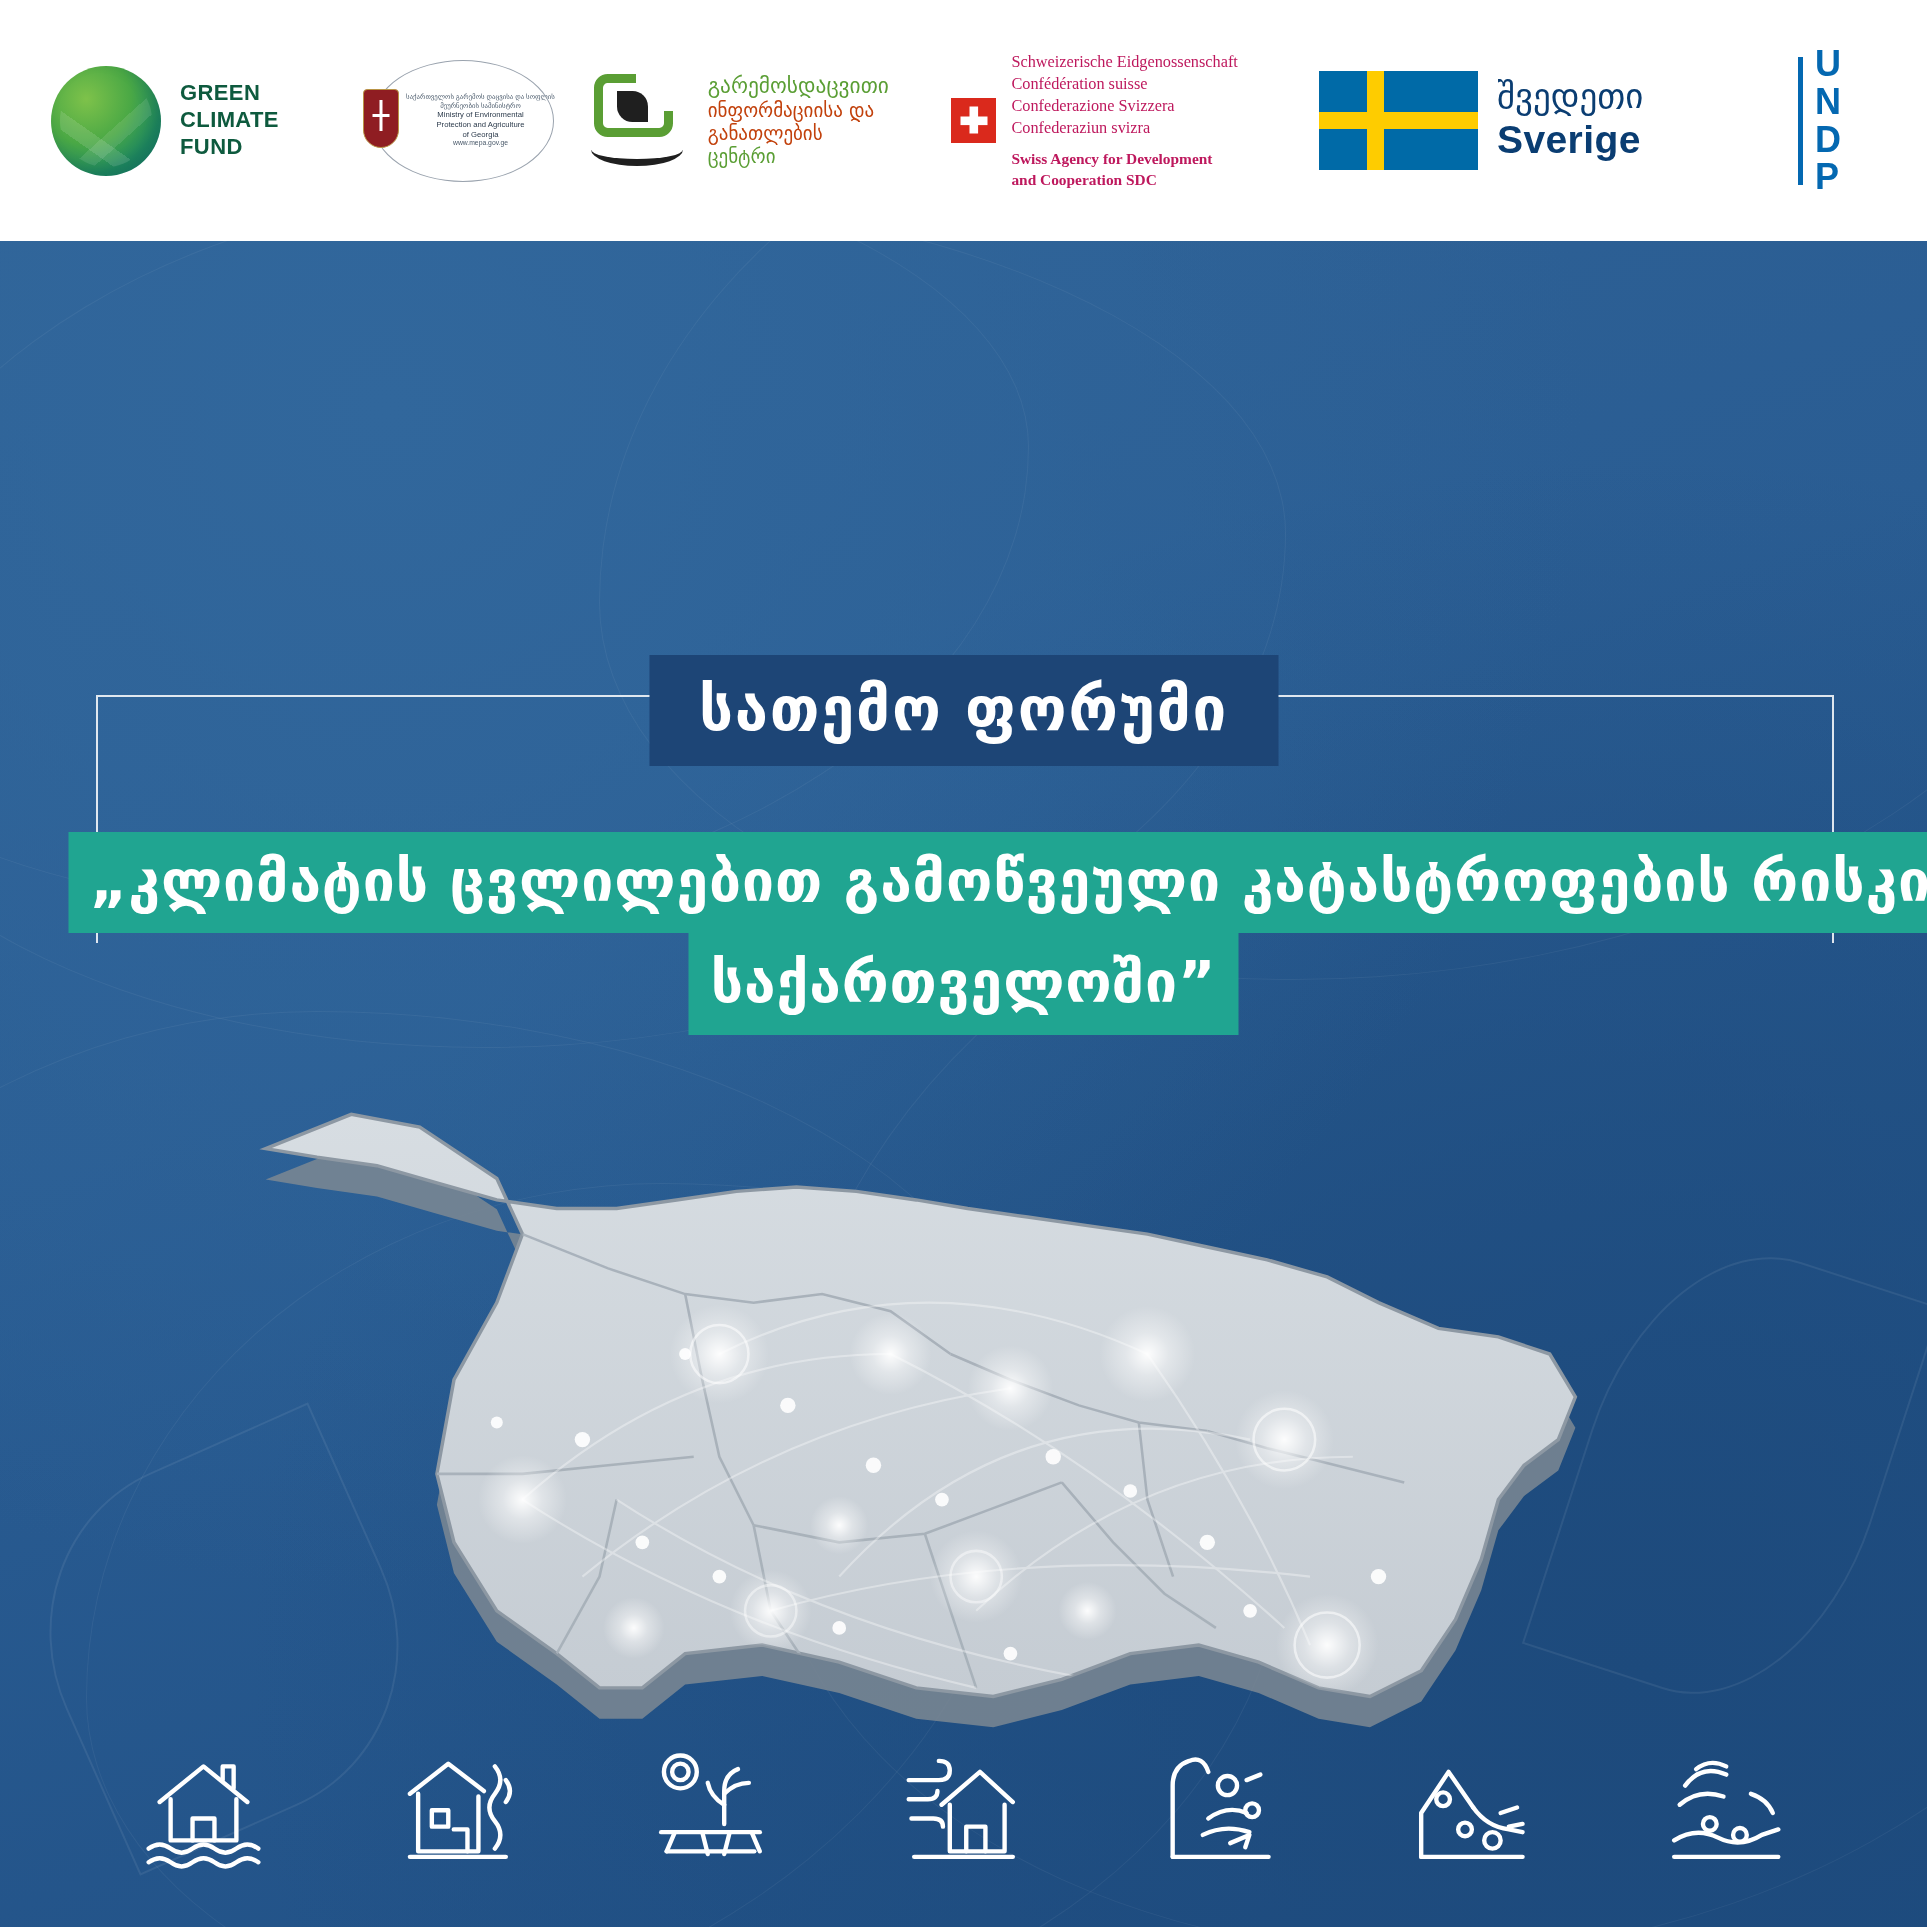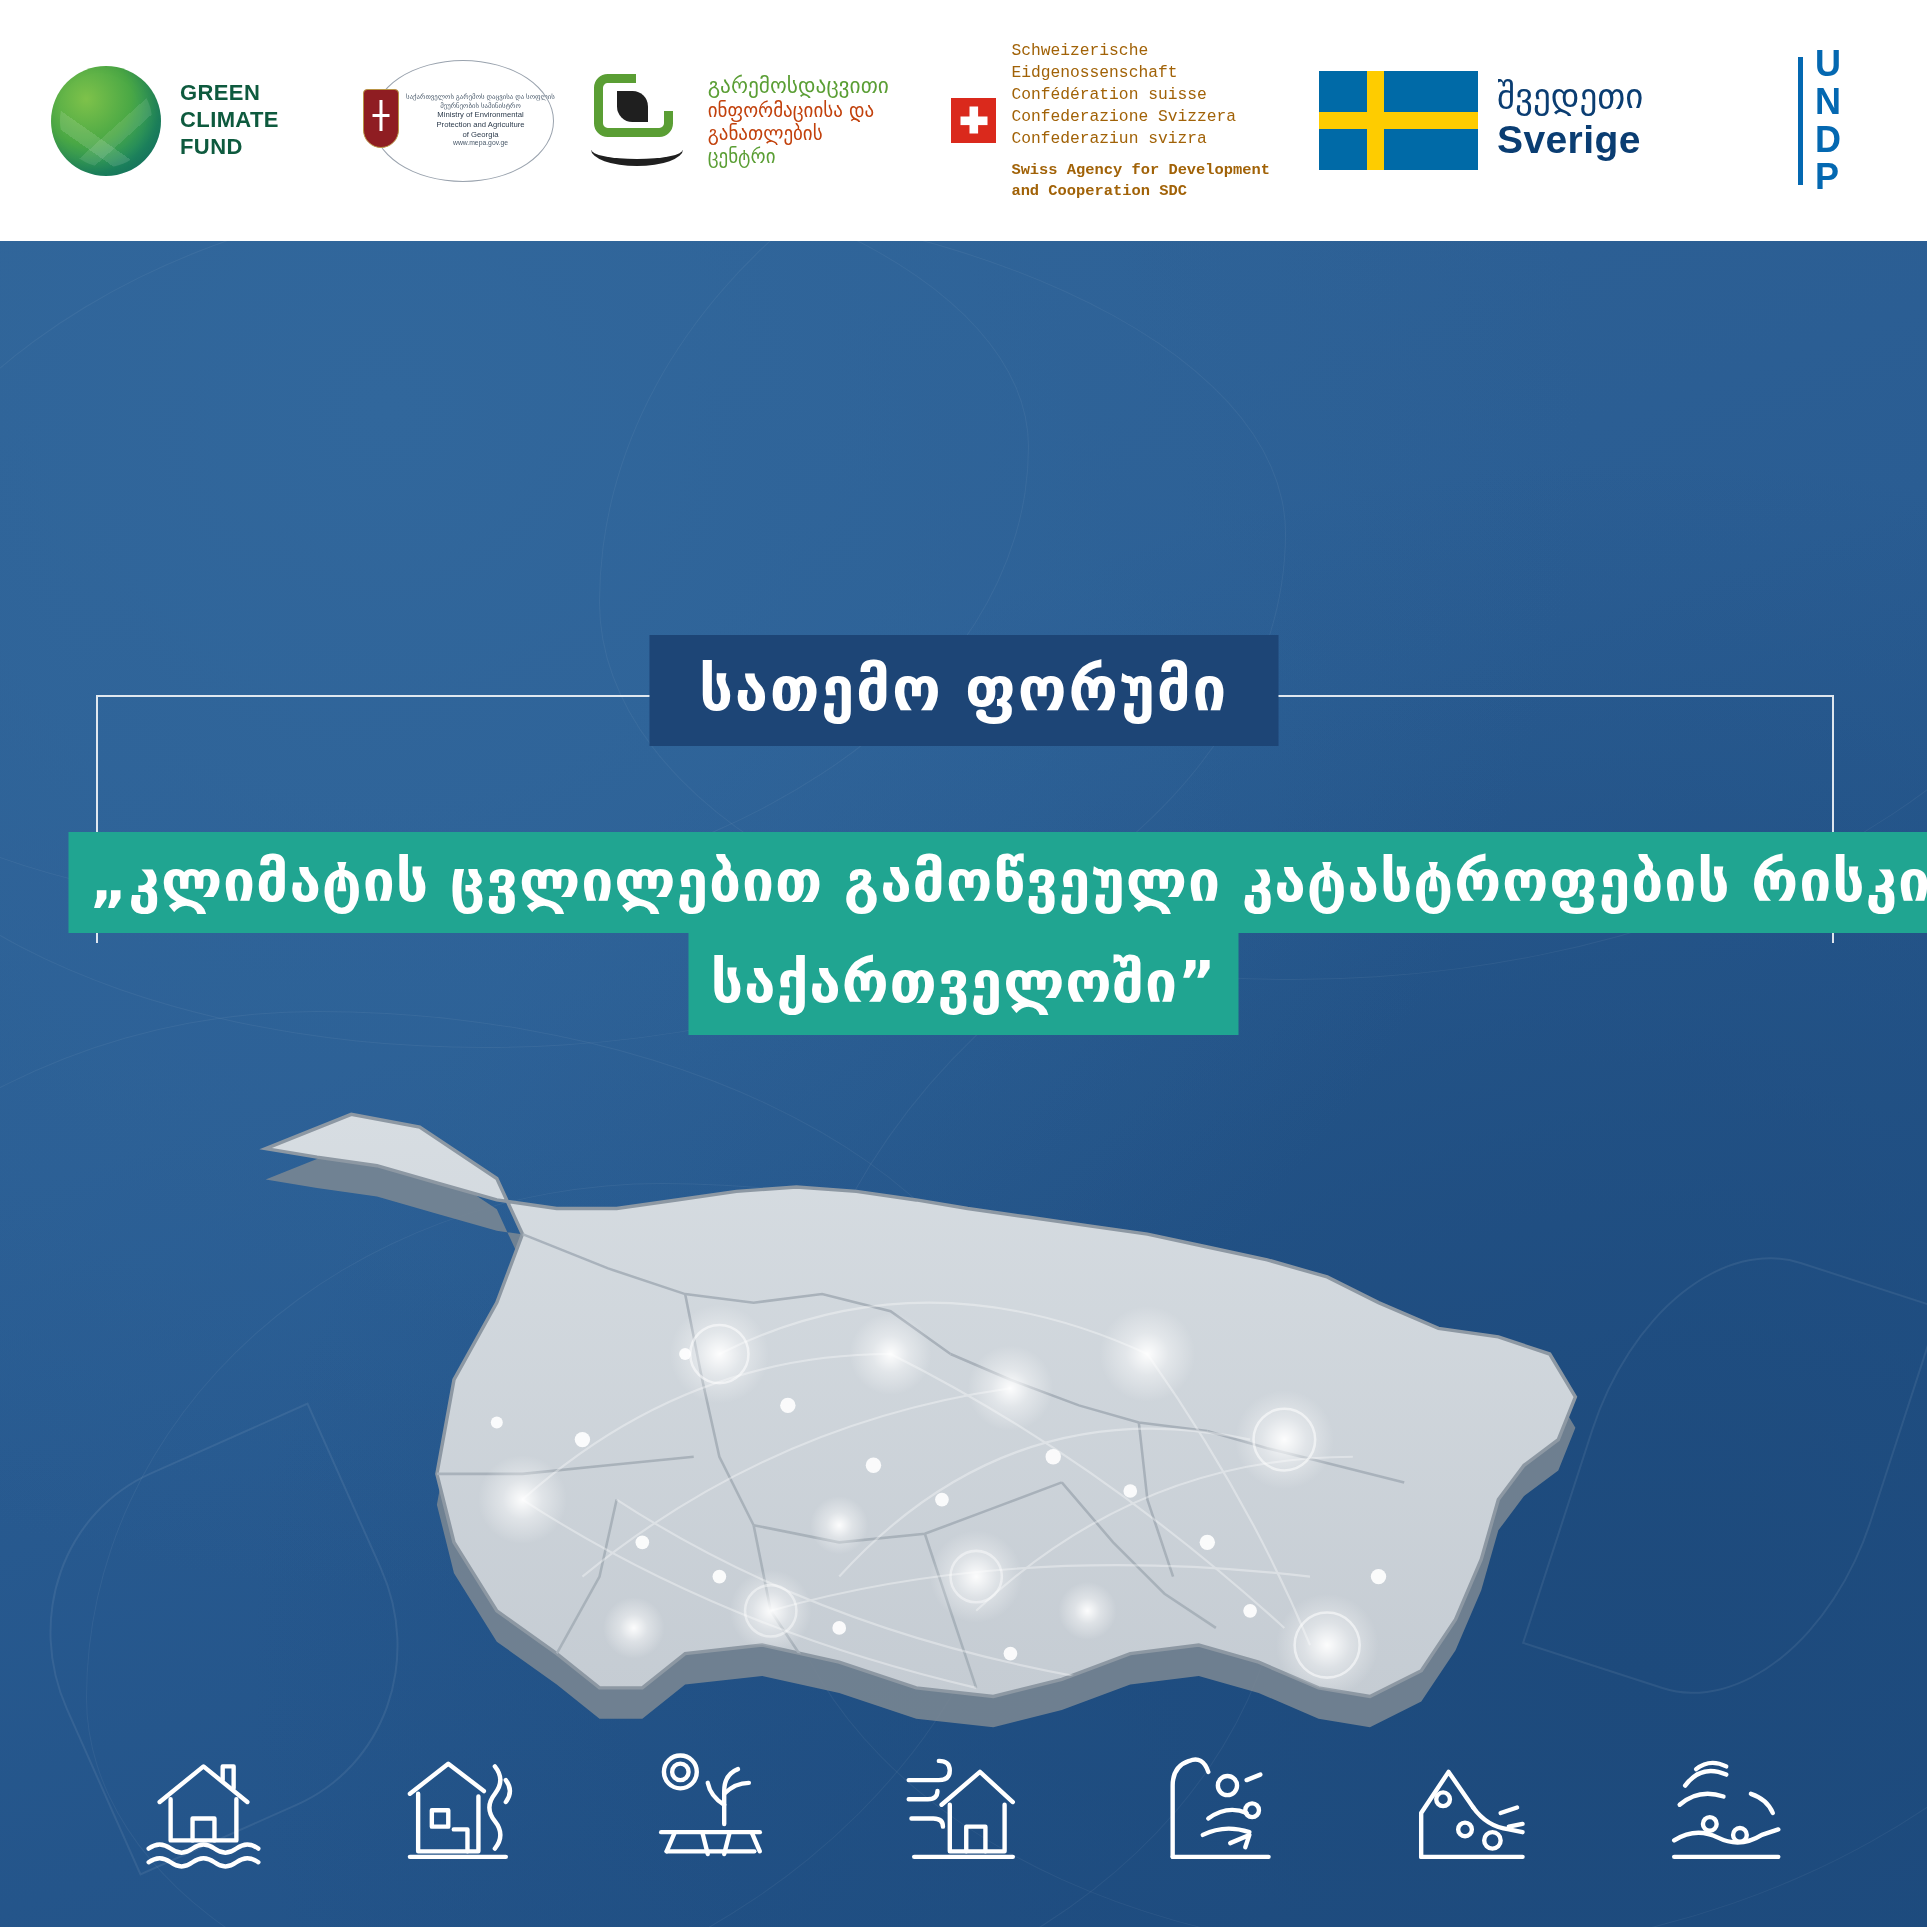--- a/index.html
+++ b/index.html
@@ -147,24 +147,24 @@
   .swiss-cross:after {
     content:"";
     position:absolute; left:50%; top:50%;
     transform: translate(-50%,-50%);
     width: 27px; height: 27px;
     background:
       linear-gradient(#fff,#fff) center/8.6px 27px no-repeat,
       linear-gradient(#fff,#fff) center/27px 8.6px no-repeat;
   }
   .sdc-text {
-    font-family: Liberation Mono, monospace;
+    font-family: Liberation Serif, serif;
     font-size: 16.3px;
     line-height: 1.35;
-    color: #a16207;
+    color: #be185d;
   }
   .sdc-text .bold { font-weight: bold; display:block; margin-top: 10.3px; font-size: 15.4px; }
 
   .logo-sweden { width: 368px; gap: 19px; }
   .se-flag {
     width: 159px; height: 99px; background: #006aa7; position: relative; flex:none;
   }
   .se-flag:after {
     content:"";
     position:absolute; left:0; top:0; right:0; bottom:0;
@@ -221,21 +221,21 @@
     height: 248px;
     border: 2.6px solid rgba(255,255,255,0.85);
     border-top-color: rgba(255,255,255,0.85);
     box-sizing: border-box;
     z-index: 5;
     border-bottom: none;
   }
   .kicker {
     position:absolute;
     left: 50%;
-    top: 394px;
+    top: 414px;
     transform: translateX(-50%);
     background: #1d4576;
     color: #ffffff;
     font-family: "DejaVu Sans", sans-serif;
     font-size: 60px;
     font-weight: bold;
     letter-spacing: 1.7px;
     padding: 19px 50px 22px;
     z-index: 6;
     white-space: nowrap;

